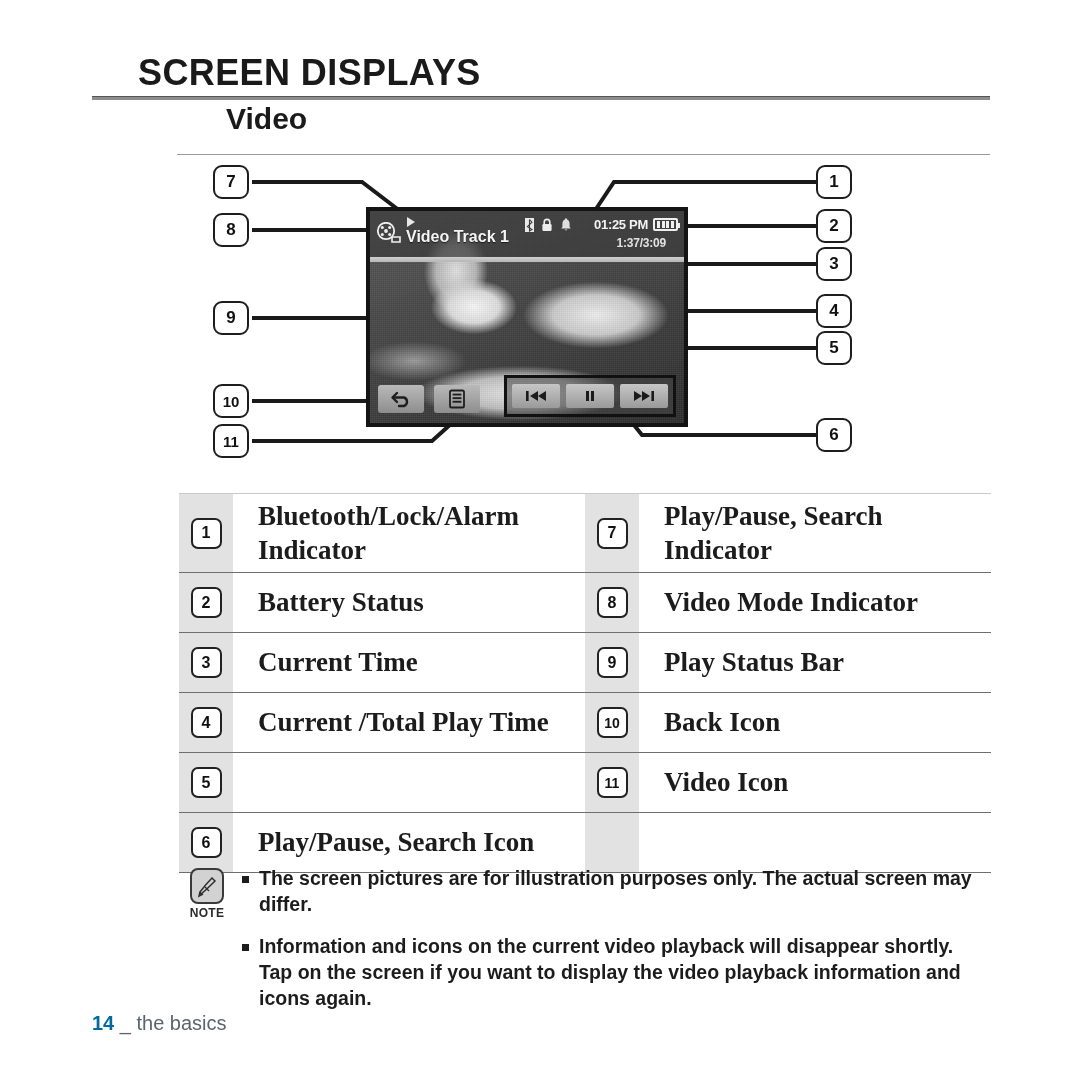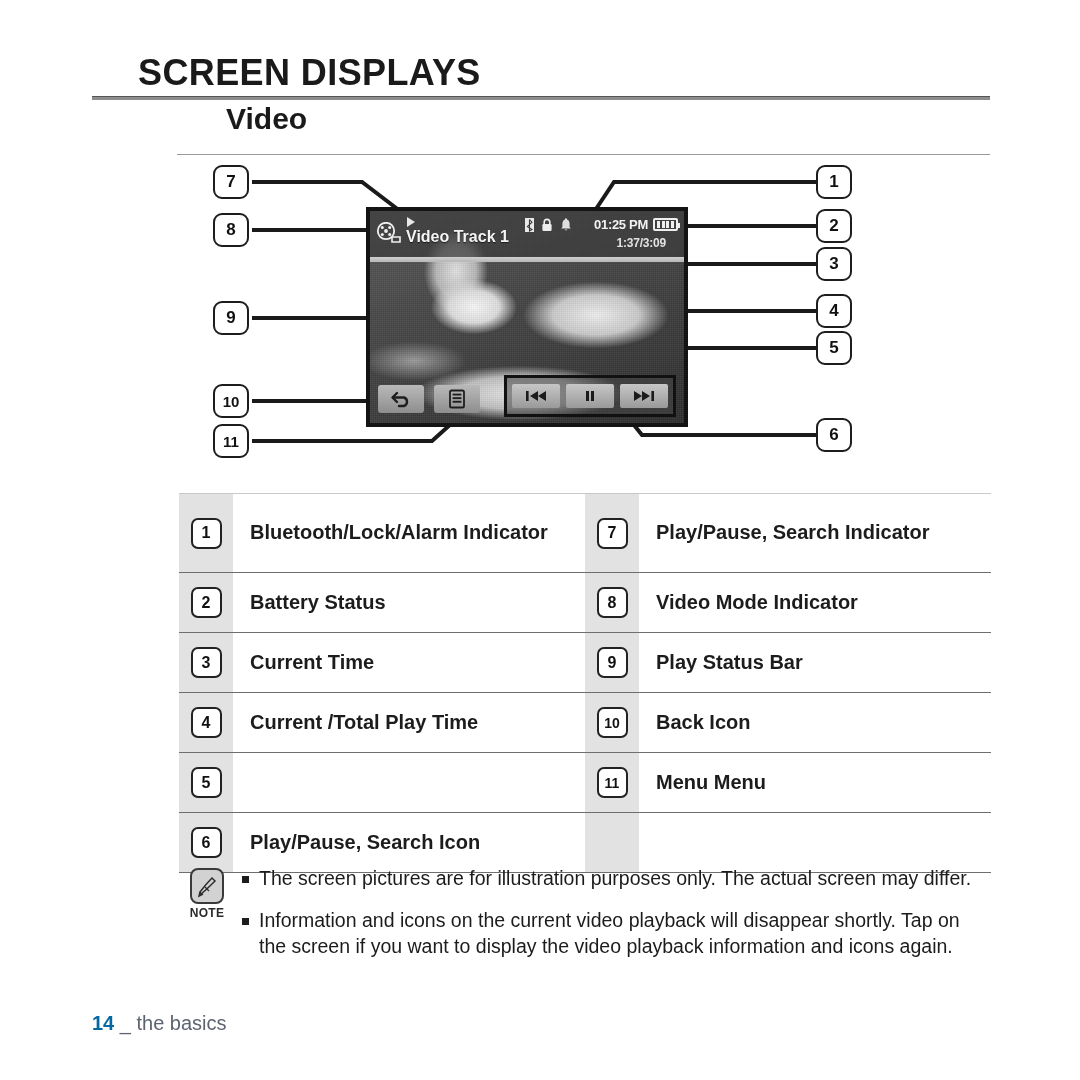--- a/index.html
+++ b/index.html
@@ -304,25 +304,26 @@
     font-size: 16px;
     font-weight: bold;
     color: #111;
     box-sizing: border-box;
   }
   .numbox.two { font-size: 14px; }
   .labelcell {
     flex: 1;
     display: flex;
     align-items: center;
-    padding-left: 17px;
-    font-size: 20px;
+    padding-left: 25px;
+    font-size: 27px;
     font-weight: bold;
     color: #1c1c1c;
     line-height: 1.27;
+    font-family: Liberation Serif, serif;
   }
   .legend-row.tall { min-height: 78px; }
 
   
   .note {
     position: absolute;
     left: 179px;
     top: 866px;
     width: 812px;
     display: flex;
@@ -349,20 +350,21 @@
   .note-word {
     font-size: 12px;
     font-weight: bold;
     color: #2b2b2b;
     letter-spacing: 0.3px;
     margin-top: 2px;
   }
   .note-body {
     flex: 1;
     padding-left: 6px;
+    font-weight: bold;
   }
   .note-item {
     position: relative;
     font-size: 19.5px;
     line-height: 1.33;
     color: #1c1c1c;
     padding-left: 18px;
     margin-bottom: 16px;
   }
   .note-item::before {
@@ -590,21 +592,21 @@
     <div class="legend-row">
       <div class="half">
         <div class="numcell">
           <div class="numbox">5</div>
         </div>
       </div>
       <div class="half">
         <div class="numcell">
           <div class="numbox two">11</div>
         </div>
-        <div class="labelcell">Menu Menu</div>
+        <div class="labelcell">Video Icon</div>
       </div>
     </div>
 
     <div class="legend-row">
       <div class="half">
         <div class="numcell">
           <div class="numbox">6</div>
         </div>
         <div class="labelcell">Play/Pause, Search Icon</div>
       </div>

